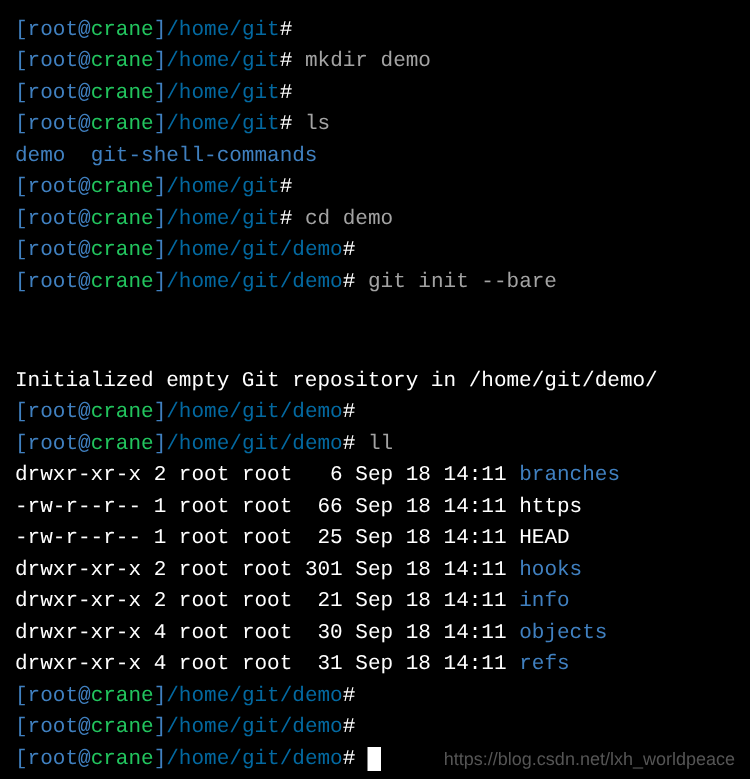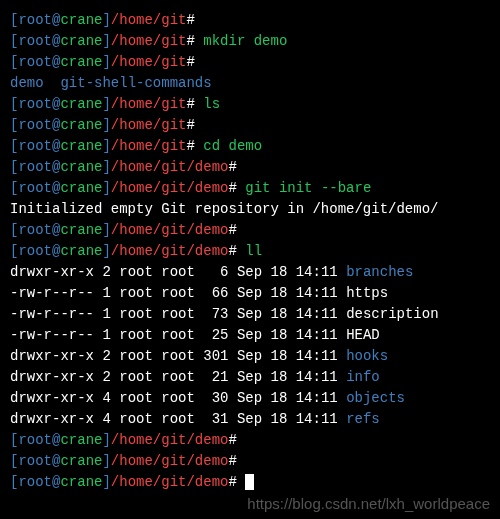--- a/index.html
+++ b/index.html
@@ -13,60 +13,59 @@
       width: 500px;
       box-sizing: border-box;
     }
     .line {
       white-space: pre;
     }
     .bracket { color: #4080c0; }
     .user { color: #4080c0; }
     .at { color: #4080c0; }
     .host { color: #22c55e; }
-    .path { color: #ef4444; }
+    .path { color: #0369a1; }
     .hash { color: #ffffff; }
-    .cmd { color: #22c55e; }
+    .cmd { color: #a3a3a3; }
     .dir-entry { color: #4080c0; }
-    .output { color: #ffffff; }
+    .output { color: #ffffff; margin-top: 45px; }
     .cursor {
       display: inline-block;
       width: 9px;
       height: 16px;
       background-color: #ffffff;
       vertical-align: text-bottom;
     }
     .watermark {
       position: fixed;
       bottom: 4px;
       right: 10px;
-      font-size: 15px;
+      font-size: 12px;
       color: #555555;
       font-family: Arial, sans-serif;
     }
   </style>
 </head>
 <body>
 
 <div id="terminal">
     <div class="line"><span class="bracket">[</span><span class="user">root</span><span class="at">@</span><span class="host">crane</span><span class="bracket">]</span><span class="path">/home/git</span><span class="hash"># </span><span class="cmd"></span></div>
     <div class="line"><span class="bracket">[</span><span class="user">root</span><span class="at">@</span><span class="host">crane</span><span class="bracket">]</span><span class="path">/home/git</span><span class="hash"># </span><span class="cmd">mkdir demo</span></div>
     <div class="line"><span class="bracket">[</span><span class="user">root</span><span class="at">@</span><span class="host">crane</span><span class="bracket">]</span><span class="path">/home/git</span><span class="hash"># </span><span class="cmd"></span></div>
+    <div class="line"><span class="bracket">[</span><span class="user">root</span><span class="at">@</span><span class="host">crane</span><span class="bracket">]</span><span class="path">/home/git</span><span class="hash"># </span><span class="cmd">ls</span></div>
     <div class="line"><span class="dir-entry">demo</span>  <span class="dir-entry">git-shell-commands</span></div>
-    <div class="line"><span class="bracket">[</span><span class="user">root</span><span class="at">@</span><span class="host">crane</span><span class="bracket">]</span><span class="path">/home/git</span><span class="hash"># </span><span class="cmd">ls</span></div>
     <div class="line"><span class="bracket">[</span><span class="user">root</span><span class="at">@</span><span class="host">crane</span><span class="bracket">]</span><span class="path">/home/git</span><span class="hash"># </span><span class="cmd"></span></div>
     <div class="line"><span class="bracket">[</span><span class="user">root</span><span class="at">@</span><span class="host">crane</span><span class="bracket">]</span><span class="path">/home/git</span><span class="hash"># </span><span class="cmd">cd demo</span></div>
     <div class="line"><span class="bracket">[</span><span class="user">root</span><span class="at">@</span><span class="host">crane</span><span class="bracket">]</span><span class="path">/home/git/demo</span><span class="hash"># </span><span class="cmd"></span></div>
     <div class="line"><span class="bracket">[</span><span class="user">root</span><span class="at">@</span><span class="host">crane</span><span class="bracket">]</span><span class="path">/home/git/demo</span><span class="hash"># </span><span class="cmd">git init --bare</span></div>
     <div class="line output">Initialized empty Git repository in /home/git/demo/</div>
     <div class="line"><span class="bracket">[</span><span class="user">root</span><span class="at">@</span><span class="host">crane</span><span class="bracket">]</span><span class="path">/home/git/demo</span><span class="hash"># </span><span class="cmd"></span></div>
     <div class="line"><span class="bracket">[</span><span class="user">root</span><span class="at">@</span><span class="host">crane</span><span class="bracket">]</span><span class="path">/home/git/demo</span><span class="hash"># </span><span class="cmd">ll</span></div>
     <div class="line"><span class="output">drwxr-xr-x</span> <span class="output">2</span> <span class="output">root</span> <span class="output">root</span> <span class="output">  6</span> <span class="output">Sep 18 14:11</span> <span class="dir-entry">branches</span></div>
     <div class="line"><span class="output">-rw-r--r--</span> <span class="output">1</span> <span class="output">root</span> <span class="output">root</span> <span class="output"> 66</span> <span class="output">Sep 18 14:11</span> <span class="output">https</span></div>
-    <div class="line"><span class="output">-rw-r--r--</span> <span class="output">1</span> <span class="output">root</span> <span class="output">root</span> <span class="output"> 73</span> <span class="output">Sep 18 14:11</span> <span class="output">description</span></div>
     <div class="line"><span class="output">-rw-r--r--</span> <span class="output">1</span> <span class="output">root</span> <span class="output">root</span> <span class="output"> 25</span> <span class="output">Sep 18 14:11</span> <span class="output">HEAD</span></div>
     <div class="line"><span class="output">drwxr-xr-x</span> <span class="output">2</span> <span class="output">root</span> <span class="output">root</span> <span class="output">301</span> <span class="output">Sep 18 14:11</span> <span class="dir-entry">hooks</span></div>
     <div class="line"><span class="output">drwxr-xr-x</span> <span class="output">2</span> <span class="output">root</span> <span class="output">root</span> <span class="output"> 21</span> <span class="output">Sep 18 14:11</span> <span class="dir-entry">info</span></div>
     <div class="line"><span class="output">drwxr-xr-x</span> <span class="output">4</span> <span class="output">root</span> <span class="output">root</span> <span class="output"> 30</span> <span class="output">Sep 18 14:11</span> <span class="dir-entry">objects</span></div>
     <div class="line"><span class="output">drwxr-xr-x</span> <span class="output">4</span> <span class="output">root</span> <span class="output">root</span> <span class="output"> 31</span> <span class="output">Sep 18 14:11</span> <span class="dir-entry">refs</span></div>
     <div class="line"><span class="bracket">[</span><span class="user">root</span><span class="at">@</span><span class="host">crane</span><span class="bracket">]</span><span class="path">/home/git/demo</span><span class="hash"># </span><span class="cmd"></span></div>
     <div class="line"><span class="bracket">[</span><span class="user">root</span><span class="at">@</span><span class="host">crane</span><span class="bracket">]</span><span class="path">/home/git/demo</span><span class="hash"># </span><span class="cmd"></span></div>
     <div class="line"><span class="bracket">[</span><span class="user">root</span><span class="at">@</span><span class="host">crane</span><span class="bracket">]</span><span class="path">/home/git/demo</span><span class="hash"># </span><span class="cmd"></span><span class="cursor"></span></div>
   </div>
 

